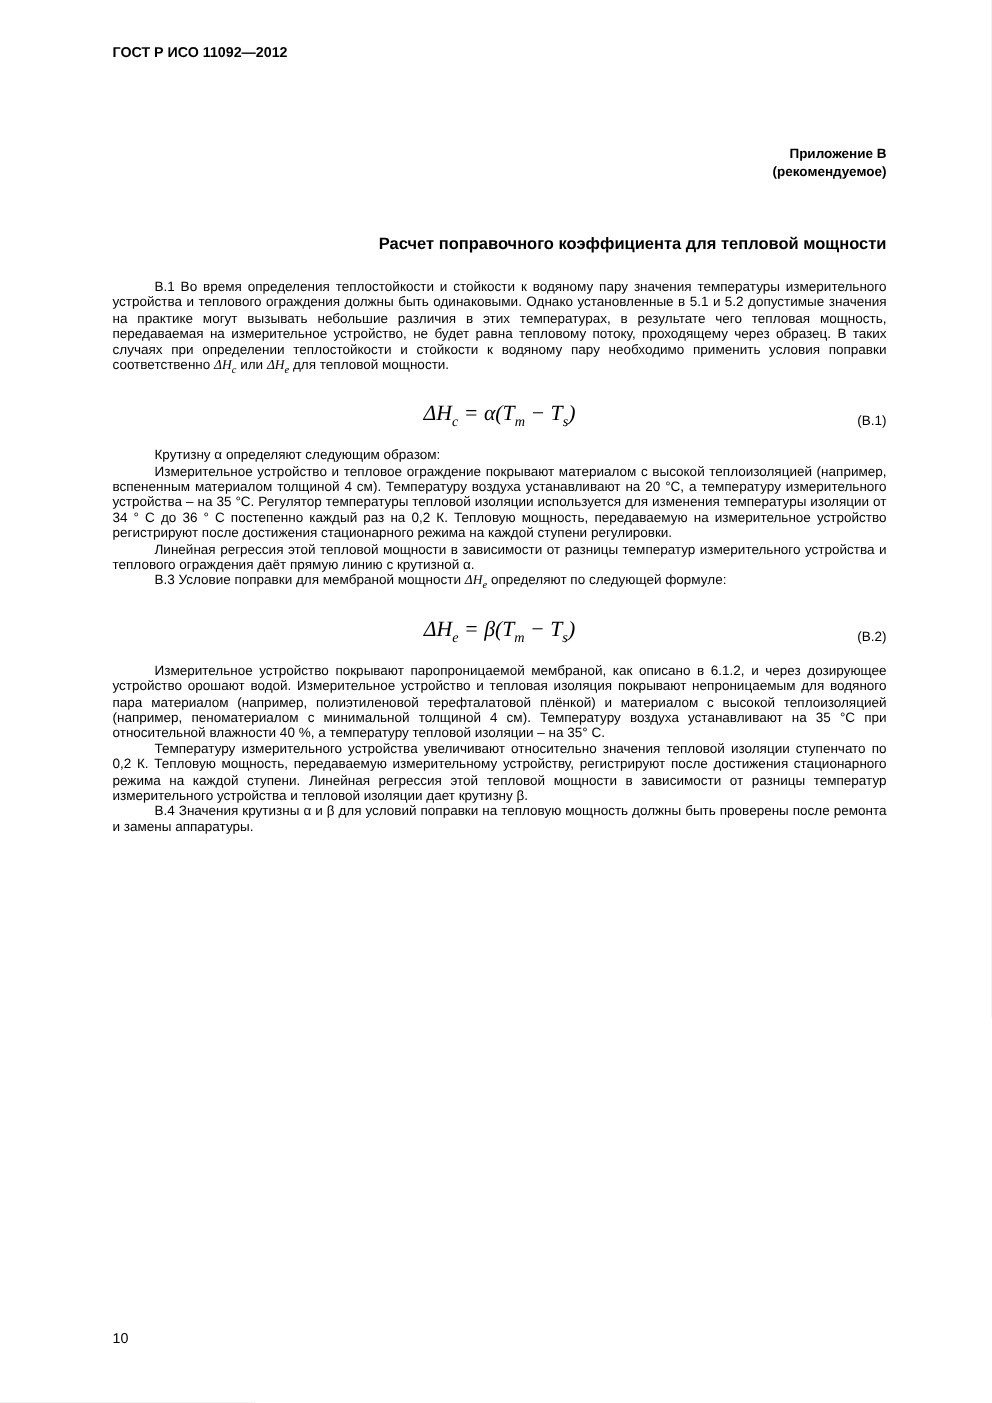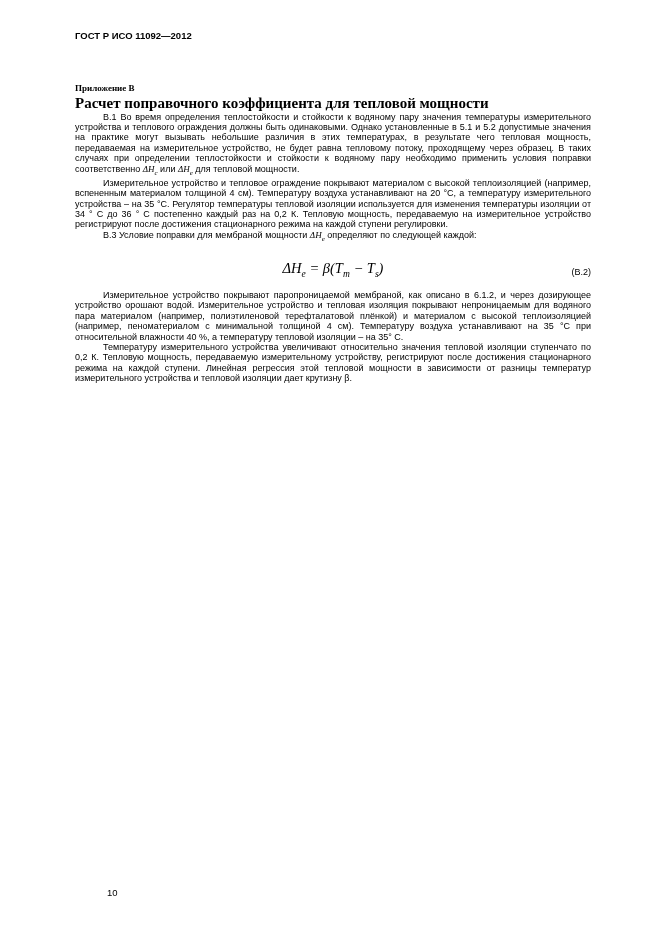--- a/index.html
+++ b/index.html
@@ -2,66 +2,74 @@
 <html><head>
 <meta charset="utf-8">
 <style>
   html, body { margin:0; padding:0; background:#e8e8e8; }
   .page {
     width:661px; height:935px; margin:0 auto; background:#ffffff;
     position:relative; box-sizing:border-box;
     padding:30px 70px 0 75px;
     font-family:"Liberation Sans", sans-serif; color:#000;
   }
-  .doc-header { font-weight:bold; font-size:9.5px; margin-bottom:42px; }
-  .center { text-align:left;font-family:Liberation Serif, serif; }
+  .doc-header { font-weight:bold; font-size:9.5px; margin-bottom:56px; }
+  .center { text-align:right; }
   .appendix-label { font-weight:bold; font-size:9px; line-height:11.5px; }
   .appendix-note  { font-weight:bold; font-size:9px; line-height:11.5px; margin-bottom:37px; }
-  .doc-title { font-weight:bold; font-size:15px; }
+  .doc-title { font-weight:bold; font-size:11px; margin-bottom:17px; }
   p.body {
     font-size:9px; line-height:10.4px; text-align:justify;
     text-indent:28px; margin:0;
   }
   .var { font-family:"Liberation Serif", serif; font-style:italic;margin-top:12px; }
   .var sub { font-size:7px; font-style:italic; }
   .formula-row {
     position:relative; text-align:center;
     margin:13px 0 11px; height:22px; line-height:22px;
   }
   .formula { font-family:"Liberation Serif", serif; font-style:italic; font-size:14.5px; }
   .formula sub { font-size:9.5px; font-style:italic; }
   .formula-number {
     position:absolute; right:0; top:4px;
     font-family:"Liberation Sans", sans-serif; font-style:normal; font-size:9px;
   }
-  .page-number { position:absolute; left:75px; bottom:37px; font-size:9.5px;margin-left:32px; }
+  .page-number { position:absolute; left:75px; bottom:37px; font-size:9.5px; }
 </style>
 </head>
 <body>
 
 <div class="page">
 
   <div class="doc-header">ГОСТ Р ИСО 11092—2012</div>
 
   <div class="appendix-label center">Приложение В</div>
+  <div class="appendix-note center">(рекомендуемое)</div>
 
   <div class="doc-title center">Расчет поправочного коэффициента для тепловой мощности</div>
 
   <p class="body"><span>В.1 Во время определения теплостойкости и стойкости к водяному пару значения температуры измерительного устройства и теплового ограждения должны быть одинаковыми. Однако установленные в 5.1 и 5.2 допустимые значения на практике могут вызывать небольшие различия в этих температурах, в результате чего тепловая мощность, передаваемая на измерительное устройство, не будет равна тепловому потоку, проходящему через образец. В таких случаях при определении теплостойкости и стойкости к водяному пару необходимо применить условия поправки соответственно </span><span class="var"><span>ΔH</span><sub>c</sub></span><span> или </span><span class="var"><span>ΔH</span><sub>e</sub></span><span> для тепловой мощности.</span></p>
 
 
+  <div class="formula-row">
+    <span class="formula"><span>ΔH</span><sub>c</sub><span> = α(T</span><sub>m</sub><span> − T</span><sub>s</sub><span>)</span></span>
+    <span class="formula-number">(В.1)</span>
+  </div>
 
+  <p class="body">Крутизну α определяют следующим образом:</p>
   <p class="body">Измерительное устройство и тепловое ограждение покрывают материалом с высокой теплоизоляцией (например, вспененным материалом толщиной 4 см). Температуру воздуха устанавливают на 20 °С, а температуру измерительного устройства – на 35 °С. Регулятор температуры тепловой изоляции используется для изменения температуры изоляции от 34 ° С до 36 ° С постепенно каждый раз на 0,2 К. Тепловую мощность, передаваемую на измерительное устройство регистрируют после достижения стационарного режима на каждой ступени регулировки.</p>
+  <p class="body">Линейная регрессия этой тепловой мощности в зависимости от разницы температур измерительного устройства и теплового ограждения даёт прямую линию с крутизной α.</p>
 
-  <p class="body"><span>В.3 Условие поправки для мембраной мощности </span><span class="var"><span>ΔH</span><sub>e</sub></span><span> определяют по следующей каждой:</span></p>
+  <p class="body"><span>В.3 Условие поправки для мембраной мощности </span><span class="var"><span>ΔH</span><sub>e</sub></span><span> определяют по следующей формуле:</span></p>
 
   <div class="formula-row">
     <span class="formula"><span>ΔH</span><sub>e</sub><span> = β(T</span><sub>m</sub><span> − T</span><sub>s</sub><span>)</span></span>
     <span class="formula-number">(В.2)</span>
   </div>
 
   <p class="body">Измерительное устройство покрывают паропроницаемой мембраной, как описано в 6.1.2, и через дозирующее устройство орошают водой. Измерительное устройство и тепловая изоляция покрывают непроницаемым для водяного пара материалом (например, полиэтиленовой терефталатовой плёнкой) и материалом с высокой теплоизоляцией (например, пеноматериалом с минимальной толщиной 4 см). Температуру воздуха устанавливают на 35 °С при относительной влажности 40 %, а температуру тепловой изоляции – на 35° С.</p>
   <p class="body">Температуру измерительного устройства увеличивают относительно значения тепловой изоляции ступенчато по 0,2 К. Тепловую мощность, передаваемую измерительному устройству, регистрируют после достижения стационарного режима на каждой ступени. Линейная регрессия этой тепловой мощности в зависимости от разницы температур измерительного устройства и тепловой изоляции дает крутизну β.</p>
 
+  <p class="body">В.4 Значения крутизны α и β для условий поправки на тепловую мощность должны быть проверены после ремонта и замены аппаратуры.</p>
 
   <div class="page-number">10</div>
 
 </div>
 
 </body></html>

